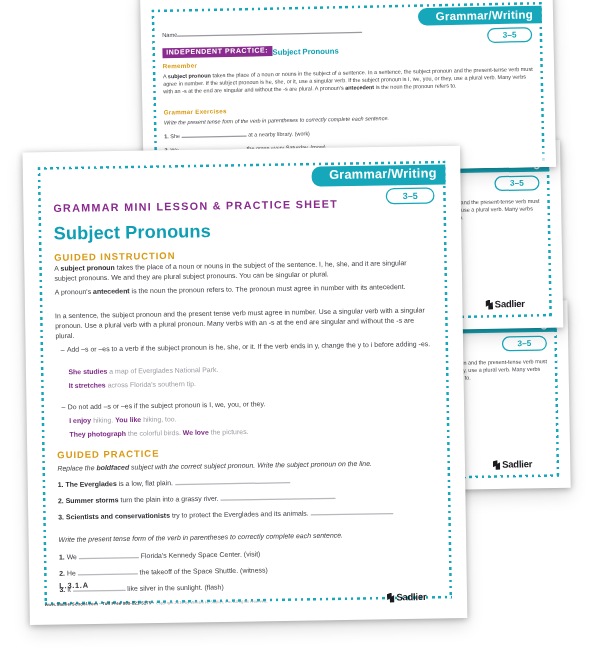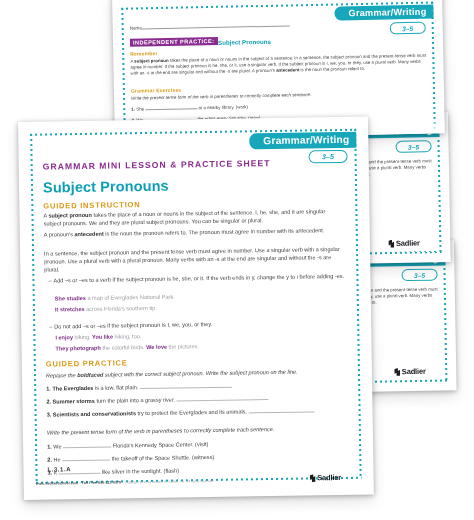--- a/index.html
+++ b/index.html
@@ -67,21 +67,20 @@
   }
   .gradepill{
     position:absolute;
     border:1.4px solid #16a8ba;
     color:#16a8ba;
     background:#fff;
     font-weight:bold;
     border-radius:7px;
     display:flex;align-items:center;justify-content:center;
     white-space:nowrap;
-    font-style:italic;
   }
 
   
   .m-kicker{
     position:absolute;color:#8a2b8f;font-weight:bold;
     font-size:8.6px;letter-spacing:1.05px;white-space:nowrap;
   }
   .m-title{
     position:absolute;color:#0f9fb5;font-weight:bold;
     font-size:14.5px;letter-spacing:.1px;white-space:nowrap;

